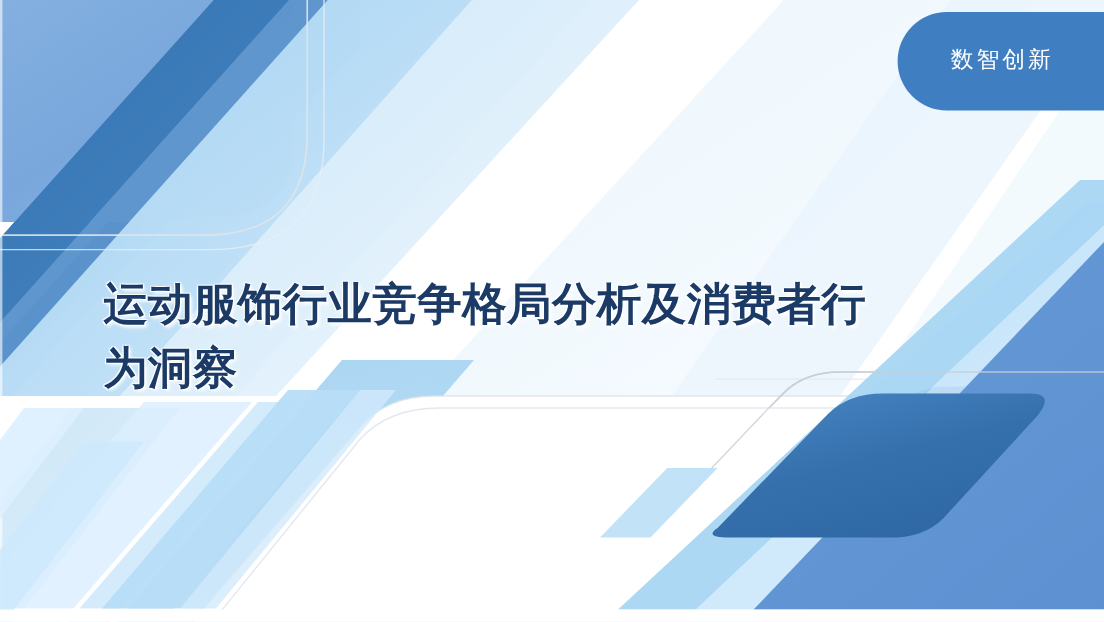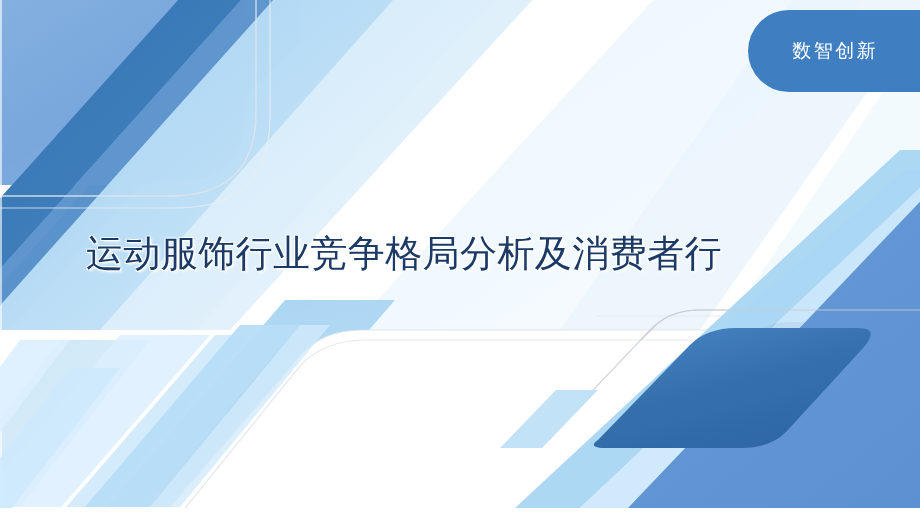--- a/index.html
+++ b/index.html
@@ -55,21 +55,21 @@
     text-indent: 2.5px;
   }
   
   #title {
     position: absolute;
     left: 86px;
     top: 228px;
     width: 720px;
     color: #1b3a66;
     font-size: 37px;
-    font-weight: normal;
+    font-weight: bold;
     line-height: 1.42;
     letter-spacing: 0.4px;
     text-shadow:
        1px  1px 0 rgba(255,255,255,0.95),
       -1px  1px 0 rgba(255,255,255,0.95),
        1px -1px 0 rgba(255,255,255,0.75),
       -1px -1px 0 rgba(255,255,255,0.75),
        2px  2px 3px rgba(255,255,255,0.9);
   }
 </style>
@@ -212,15 +212,16 @@
 
     </g>
   </svg>
 
   <div id="badge">
     <span class="badge-line">数智创新</span>
   </div>
 
   <div id="title">
     <div>运动服饰行业竞争格局分析及消费者行</div>
+    <div>为洞察</div>
   </div>
 
 </div>
 
 </body></html>

